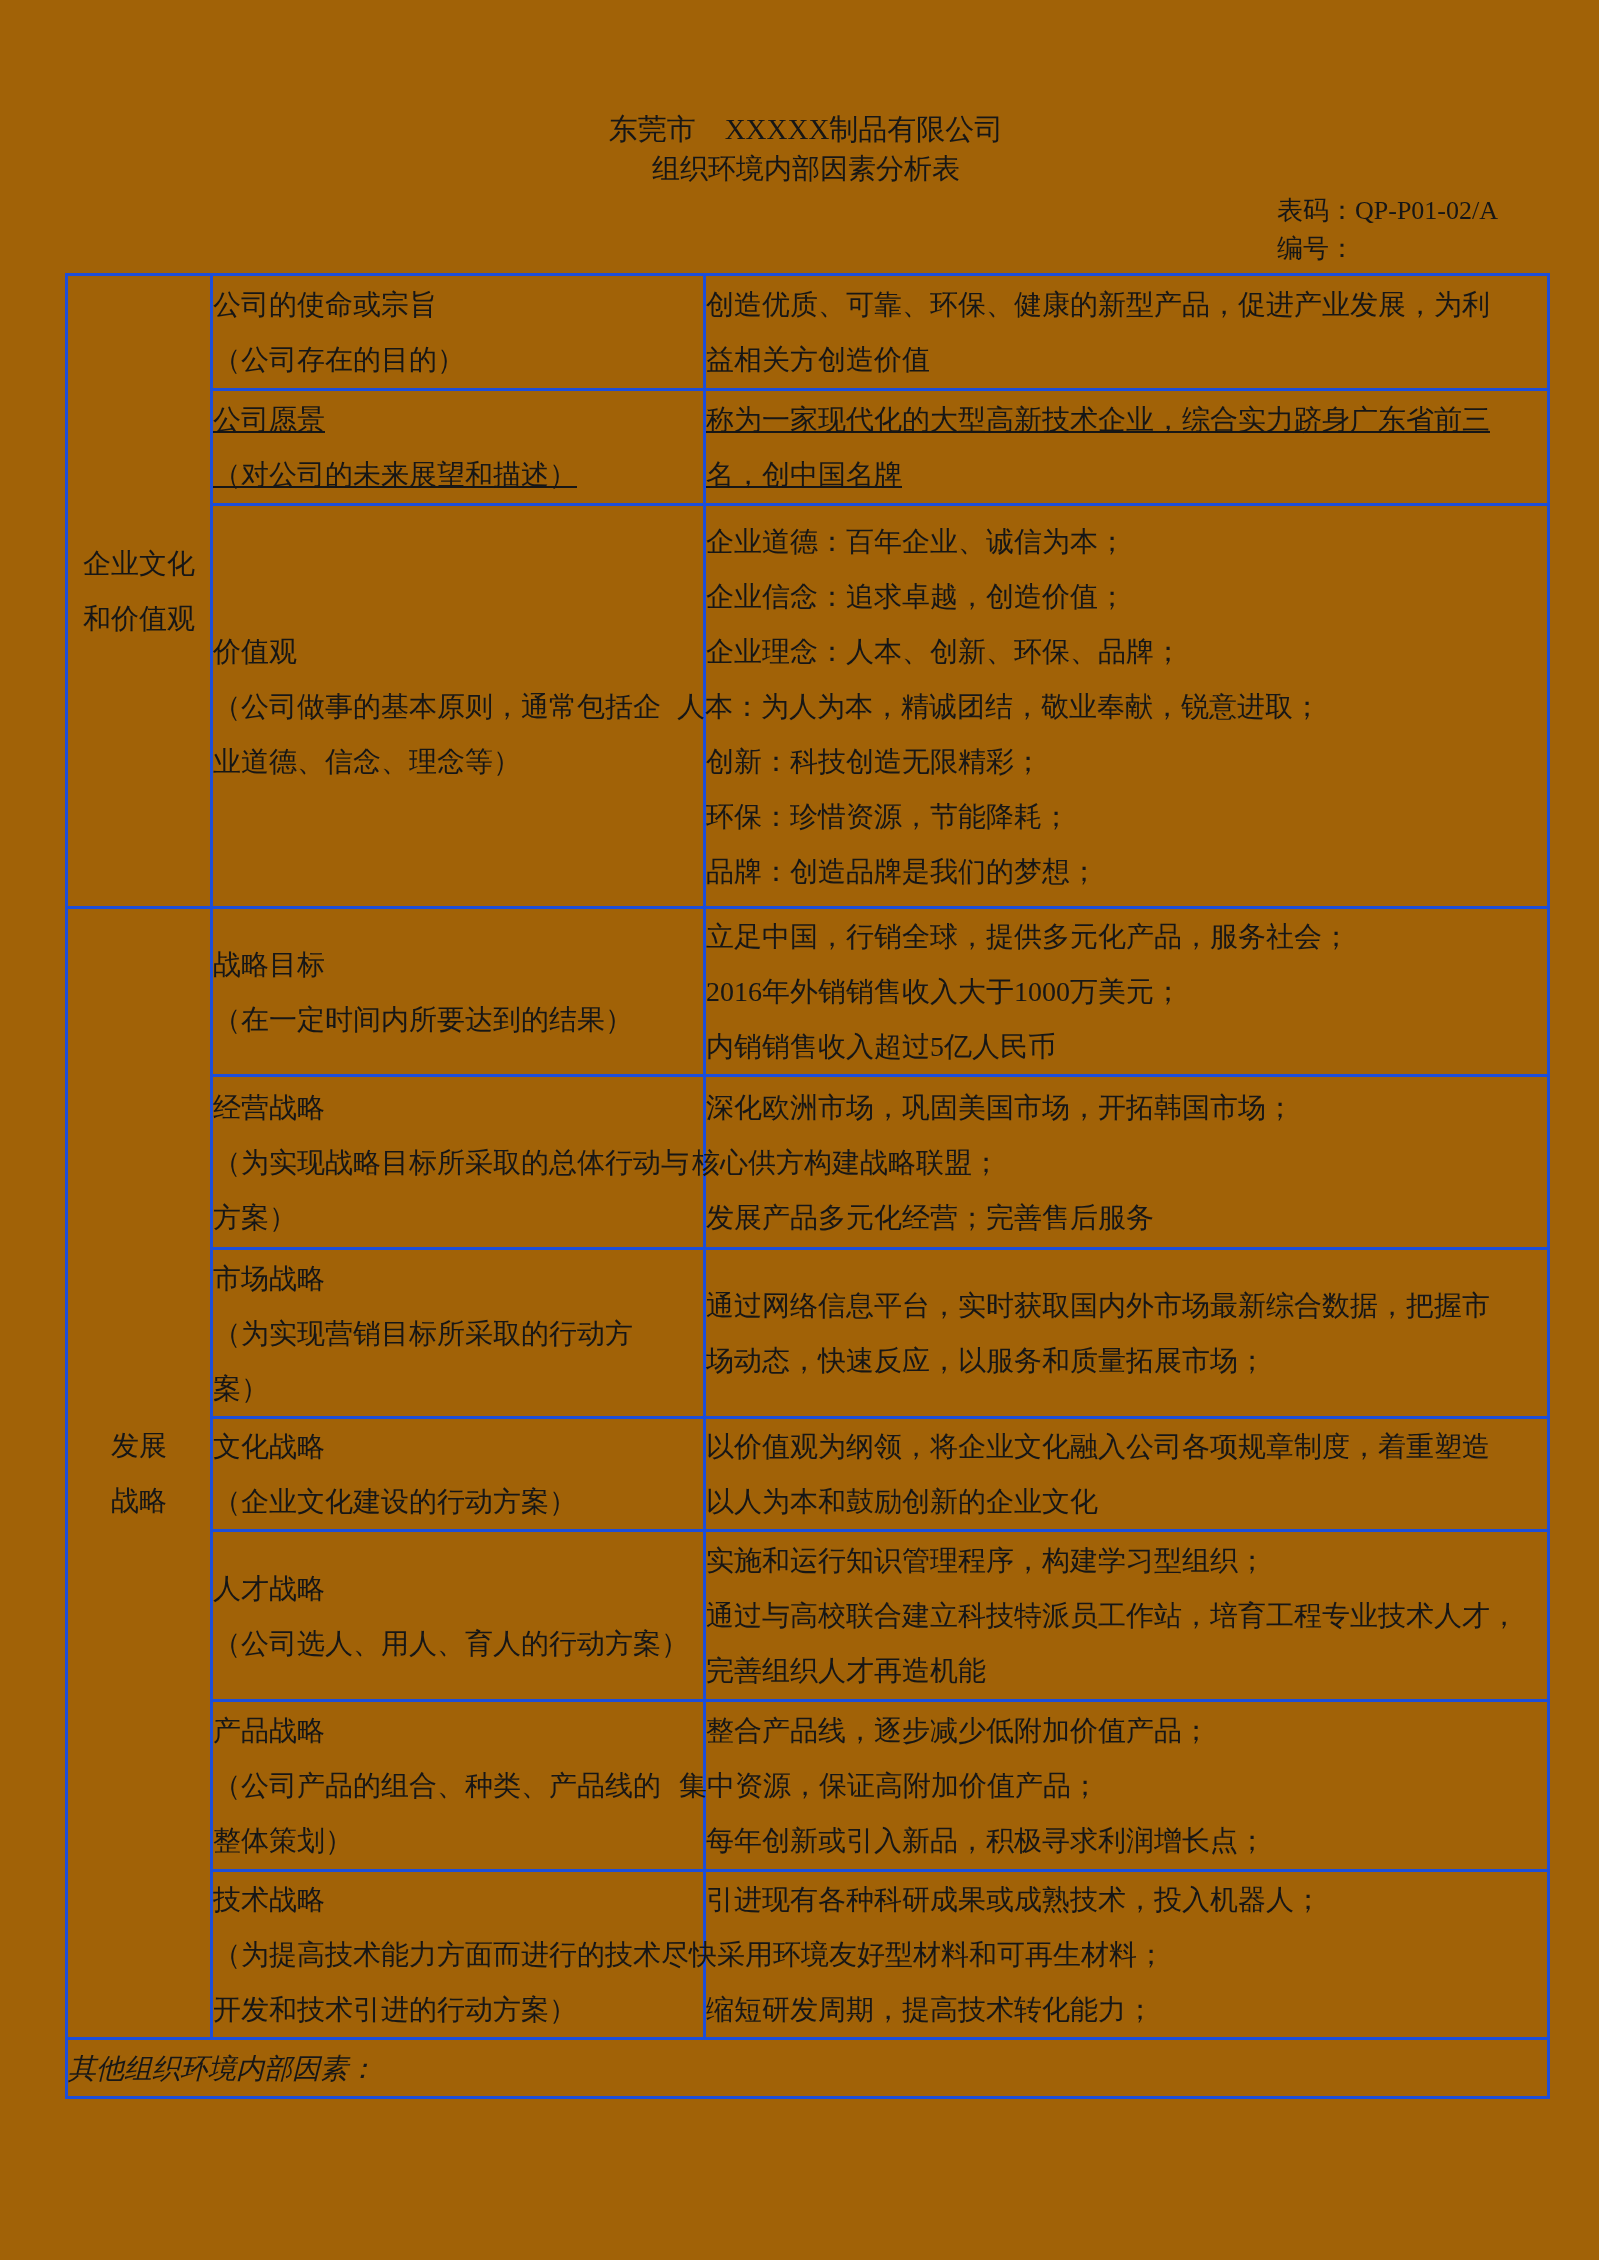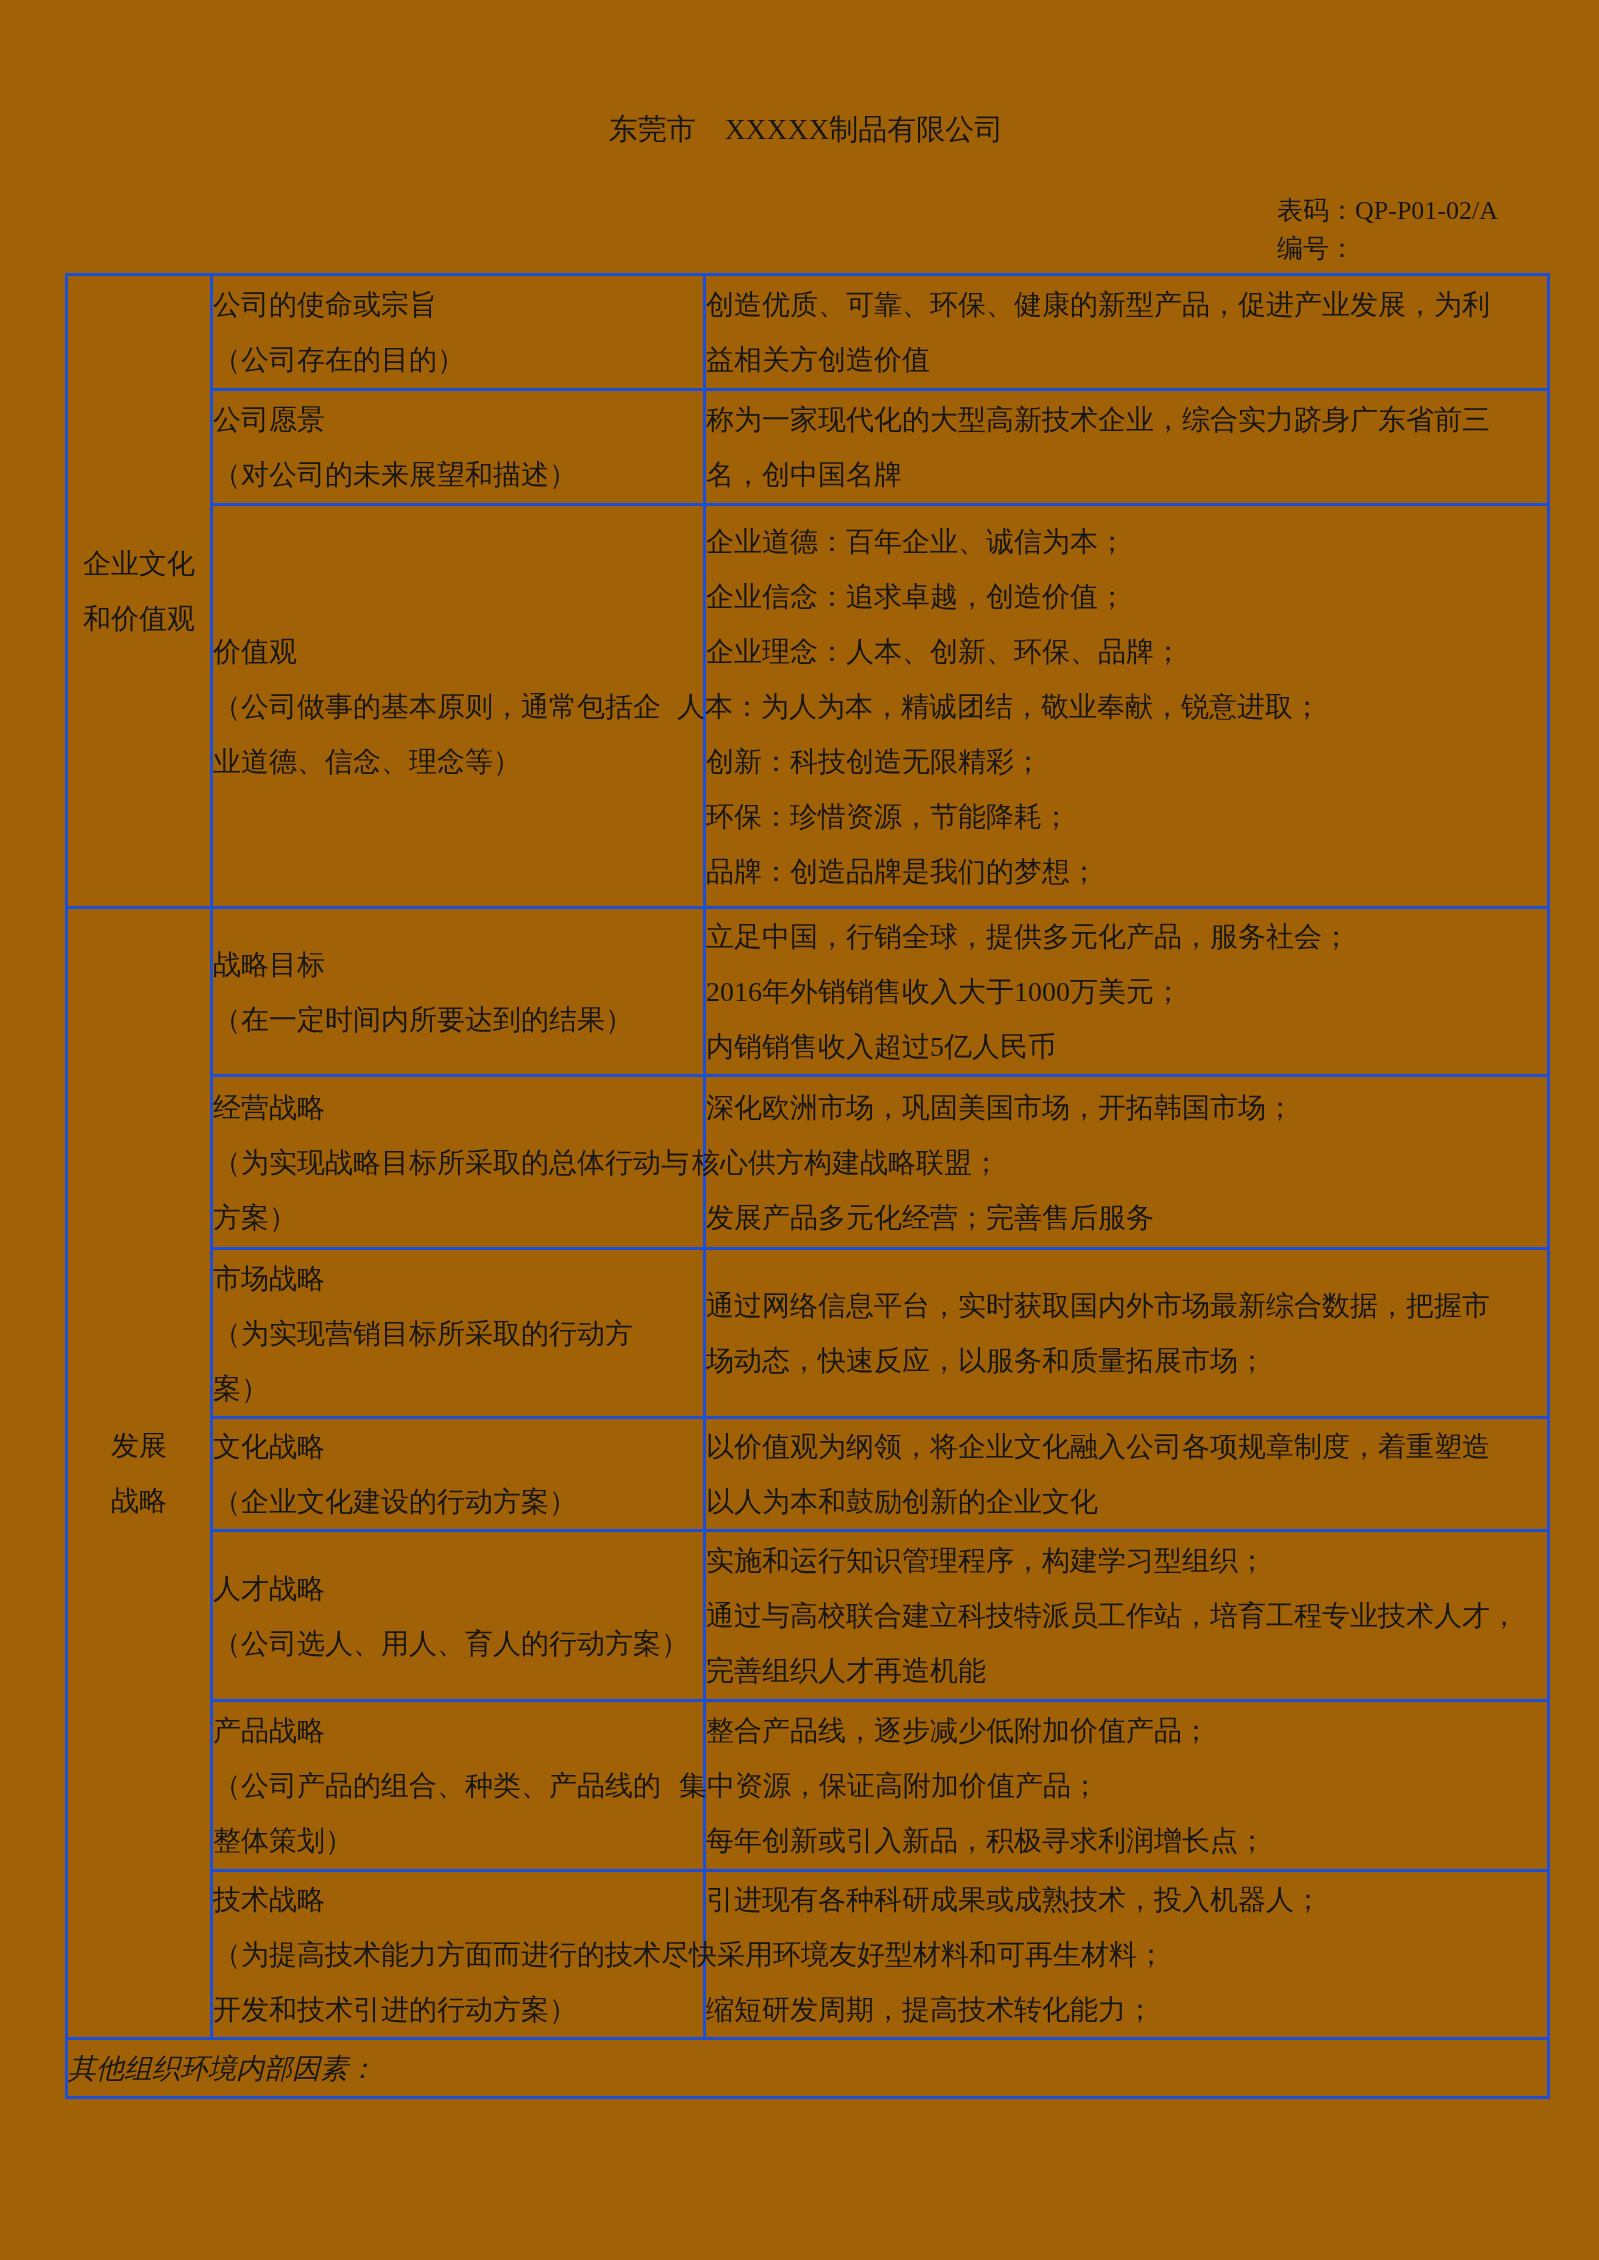--- a/index.html
+++ b/index.html
@@ -41,20 +41,21 @@
   .tline{white-space:nowrap;}
   td.footer-cell{padding-left:12px;font-size:28px;line-height:53px;font-style:italic;}
 </style>
 </head>
 <body>
 
 <div class="page">
 
   <div class="title-company">东莞市　XXXXX制品有限公司</div>
 
+  <div class="title-doc">组织环境内部因素分析表</div>
 
   <div class="meta">
     <div><span>表码：</span><span>QP-P01-02/A</span></div>
     <div><span>编号：</span><span></span></div>
   </div>
 
   <table class="main">
     <colgroup>
       <col style="width:145px">
       <col style="width:493px">
@@ -68,21 +69,21 @@
           </td>
           <td class="item-cell">
             <div class="tline">公司的使命或宗旨</div>
             <div class="tline">（公司存在的目的）</div>
           </td>
           <td class="value-cell">
             <div class="tline">创造优质、可靠、环保、健康的新型产品，促进产业发展，为利</div>
             <div class="tline">益相关方创造价值</div>
           </td>
         </tr>
-        <tr style="height: 115px;">
+        <tr style="height: 115px; text-decoration: underline;">
           <td class="item-cell">
             <div class="tline">公司愿景</div>
             <div class="tline">（对公司的未来展望和描述）</div>
           </td>
           <td class="value-cell">
             <div class="tline">称为一家现代化的大型高新技术企业，综合实力跻身广东省前三</div>
             <div class="tline">名，创中国名牌</div>
           </td>
         </tr>
         <tr style="height: 403px;">

